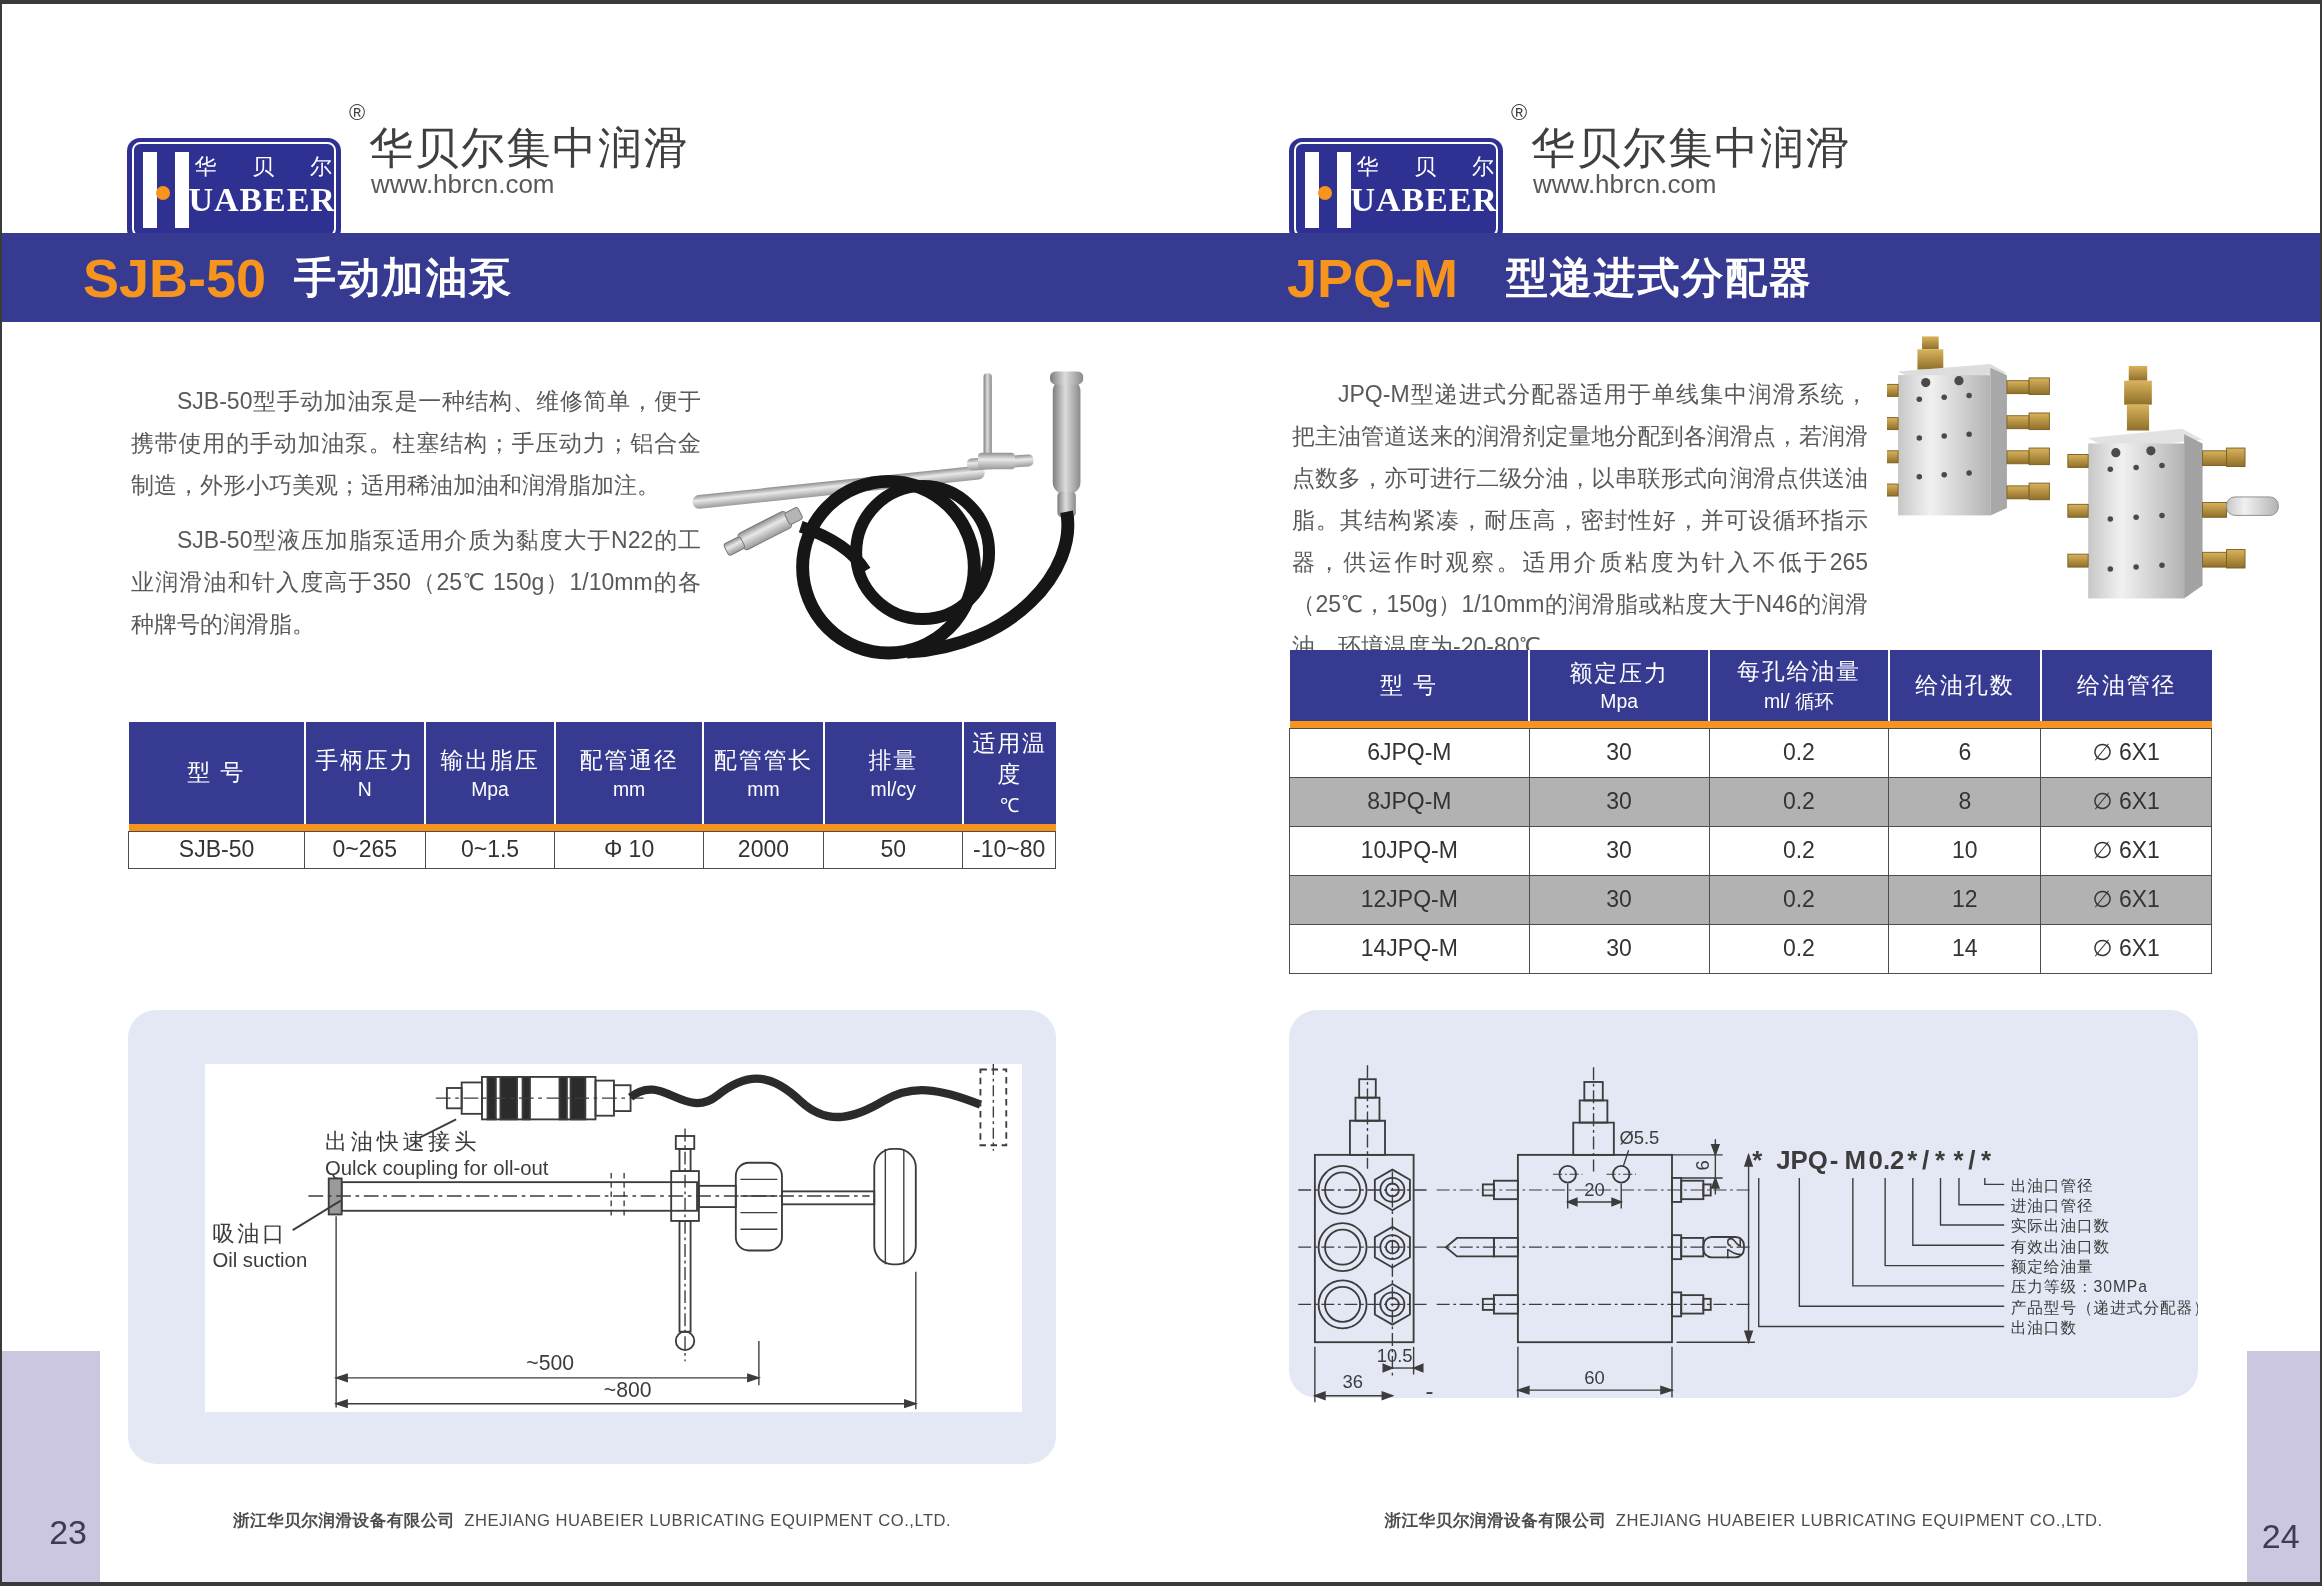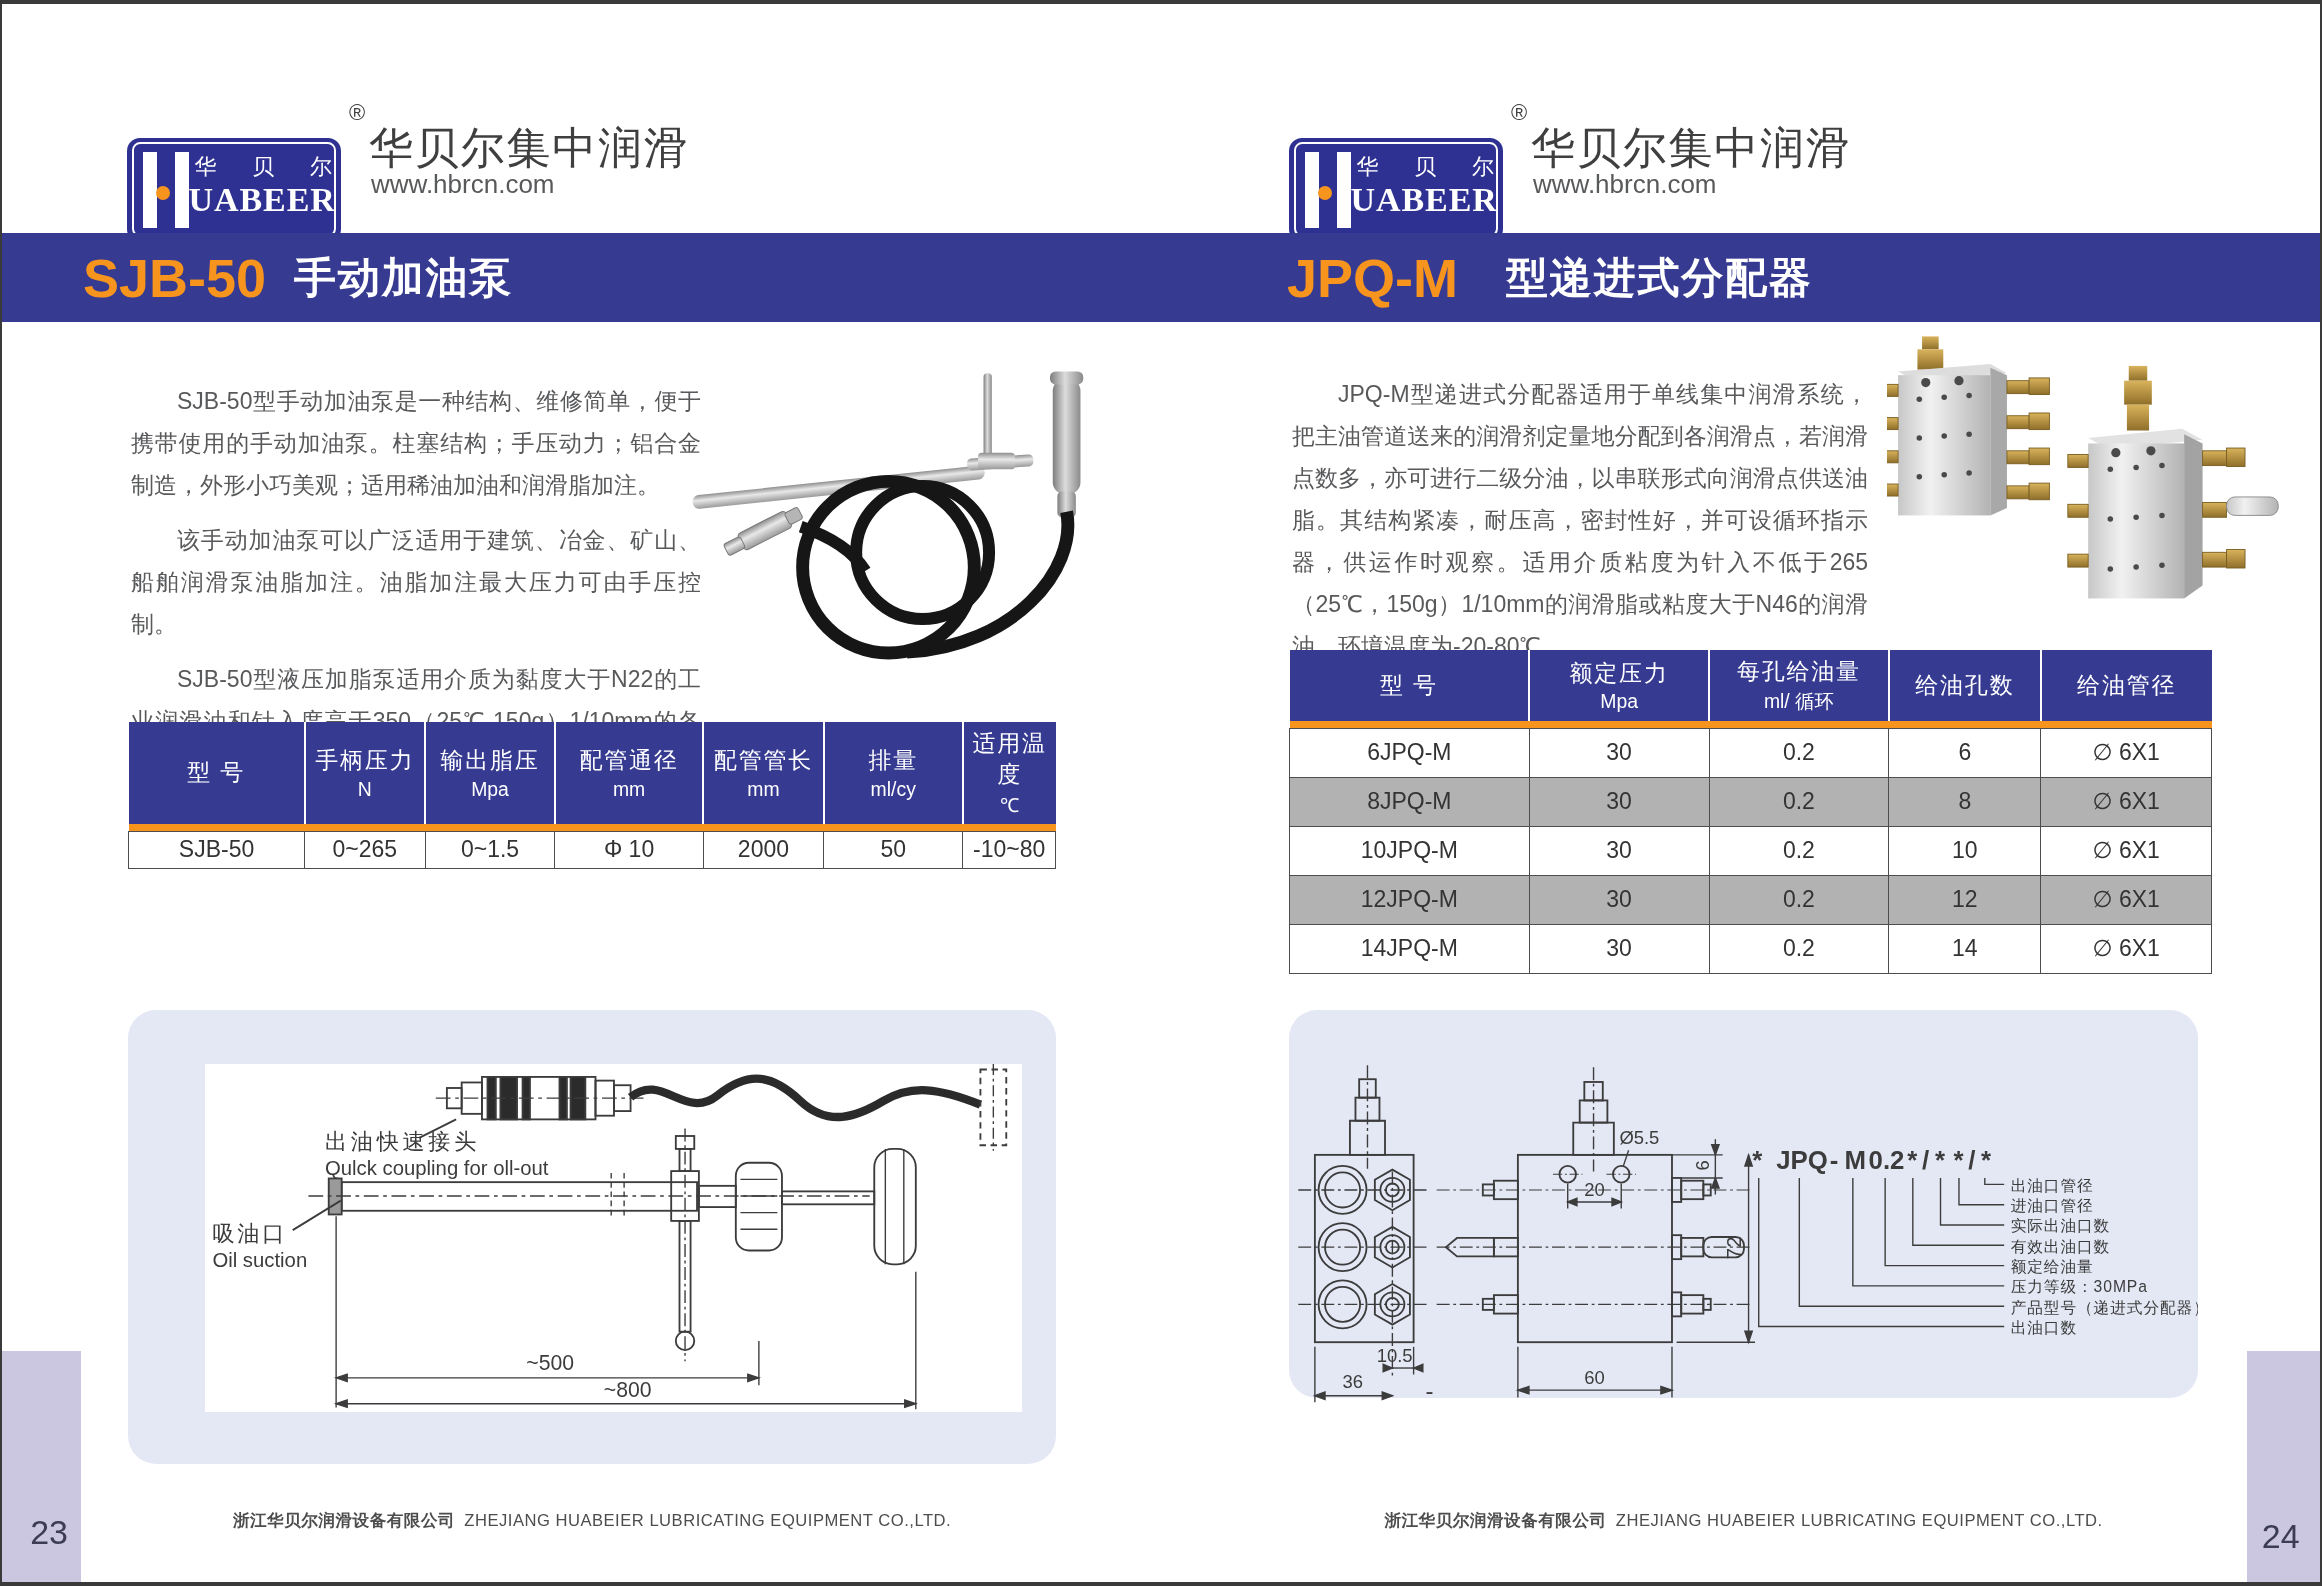--- a/index.html
+++ b/index.html
@@ -94,21 +94,20 @@
       <span class="t-name">手动加油泵</span>
     </div>
     <div class="band-title" style="left:1285px;gap:48px;">
       <span class="t-model">JPQ-M</span>
       <span class="t-name">型递进式分配器</span>
     </div>
   </div>
 
   <div class="abs para" style="left:129px;top:369px;width:570px;">
     <p>SJB-50型手动加油泵是一种结构、维修简单，便于携带使用的手动加油泵。柱塞结构；手压动力；铝合金制造，外形小巧美观；适用稀油加油和润滑脂加注。</p>
-    <p>该手动加油泵可以广泛适用于建筑、冶金、矿山、船舶润滑泵油脂加注。油脂加注最大压力可由手压控制。</p>
     <p>SJB-50型液压加脂泵适用介质为黏度大于N22的工业润滑油和针入度高于350（25℃ 150g）1/10mm的各种牌号的润滑脂。</p>
   </div>
 
   <svg class="abs" style="left:688px;top:349px;" width="420" height="325" viewBox="0 0 455 352">
     <defs>
       <linearGradient id="met" x1="0" y1="0" x2="0" y2="1">
         <stop offset="0" stop-color="#8f8f8f"></stop>
           <stop offset="0.4" stop-color="#e8e8e8"></stop>
           <stop offset="1" stop-color="#9a9a9a"></stop>
       </linearGradient>
@@ -583,21 +582,21 @@
     </svg>
   </div>
 
   <div class="abs footer" style="left:126px;top:1506px;width:928px;">
     <span class="cn">浙江华贝尔润滑设备有限公司</span><span>ZHEJIANG HUABEIER LUBRICATING EQUIPMENT CO.,LTD.</span>
   </div>
   <div class="abs footer" style="left:1287px;top:1506px;width:909px;">
     <span class="cn">浙江华贝尔润滑设备有限公司</span><span>ZHEJIANG HUABEIER LUBRICATING EQUIPMENT CO.,LTD.</span>
   </div>
 
-  <div class="abs pagebar" style="left:0;top:1347px;width:79px;height:234px;">
+  <div class="abs pagebar" style="left:0;top:1347px;width:98px;height:234px;">
     <div class="pagenum" style="right:13px;bottom:33px;">23</div>
   </div>
   <div class="abs pagebar" style="left:2245px;top:1347px;width:78px;height:234px;">
     <div class="pagenum" style="left:14.8px;bottom:29.5px;">24</div>
   </div>
 
 </div>
 
 
 </body></html>

